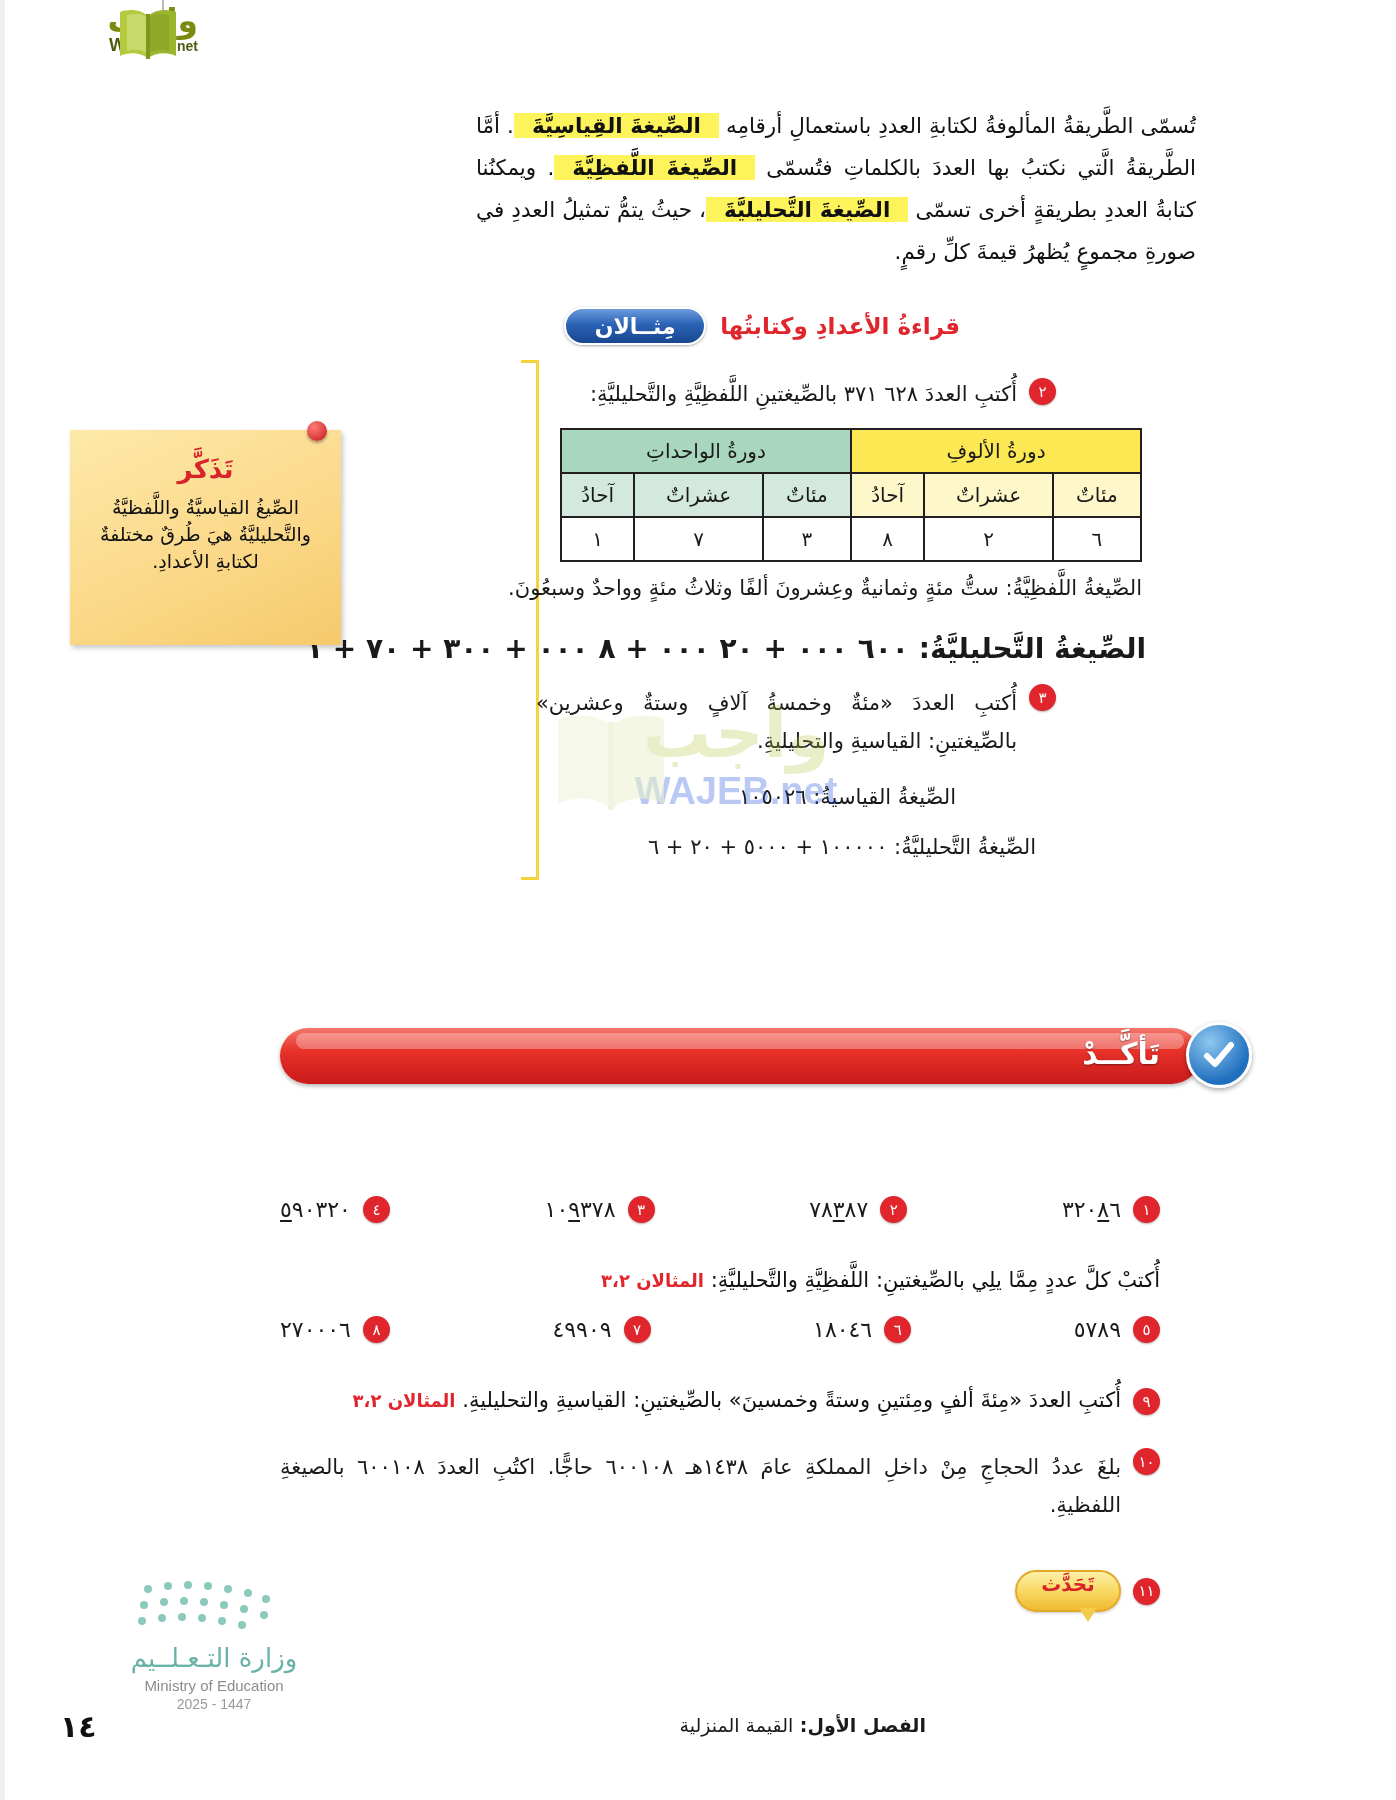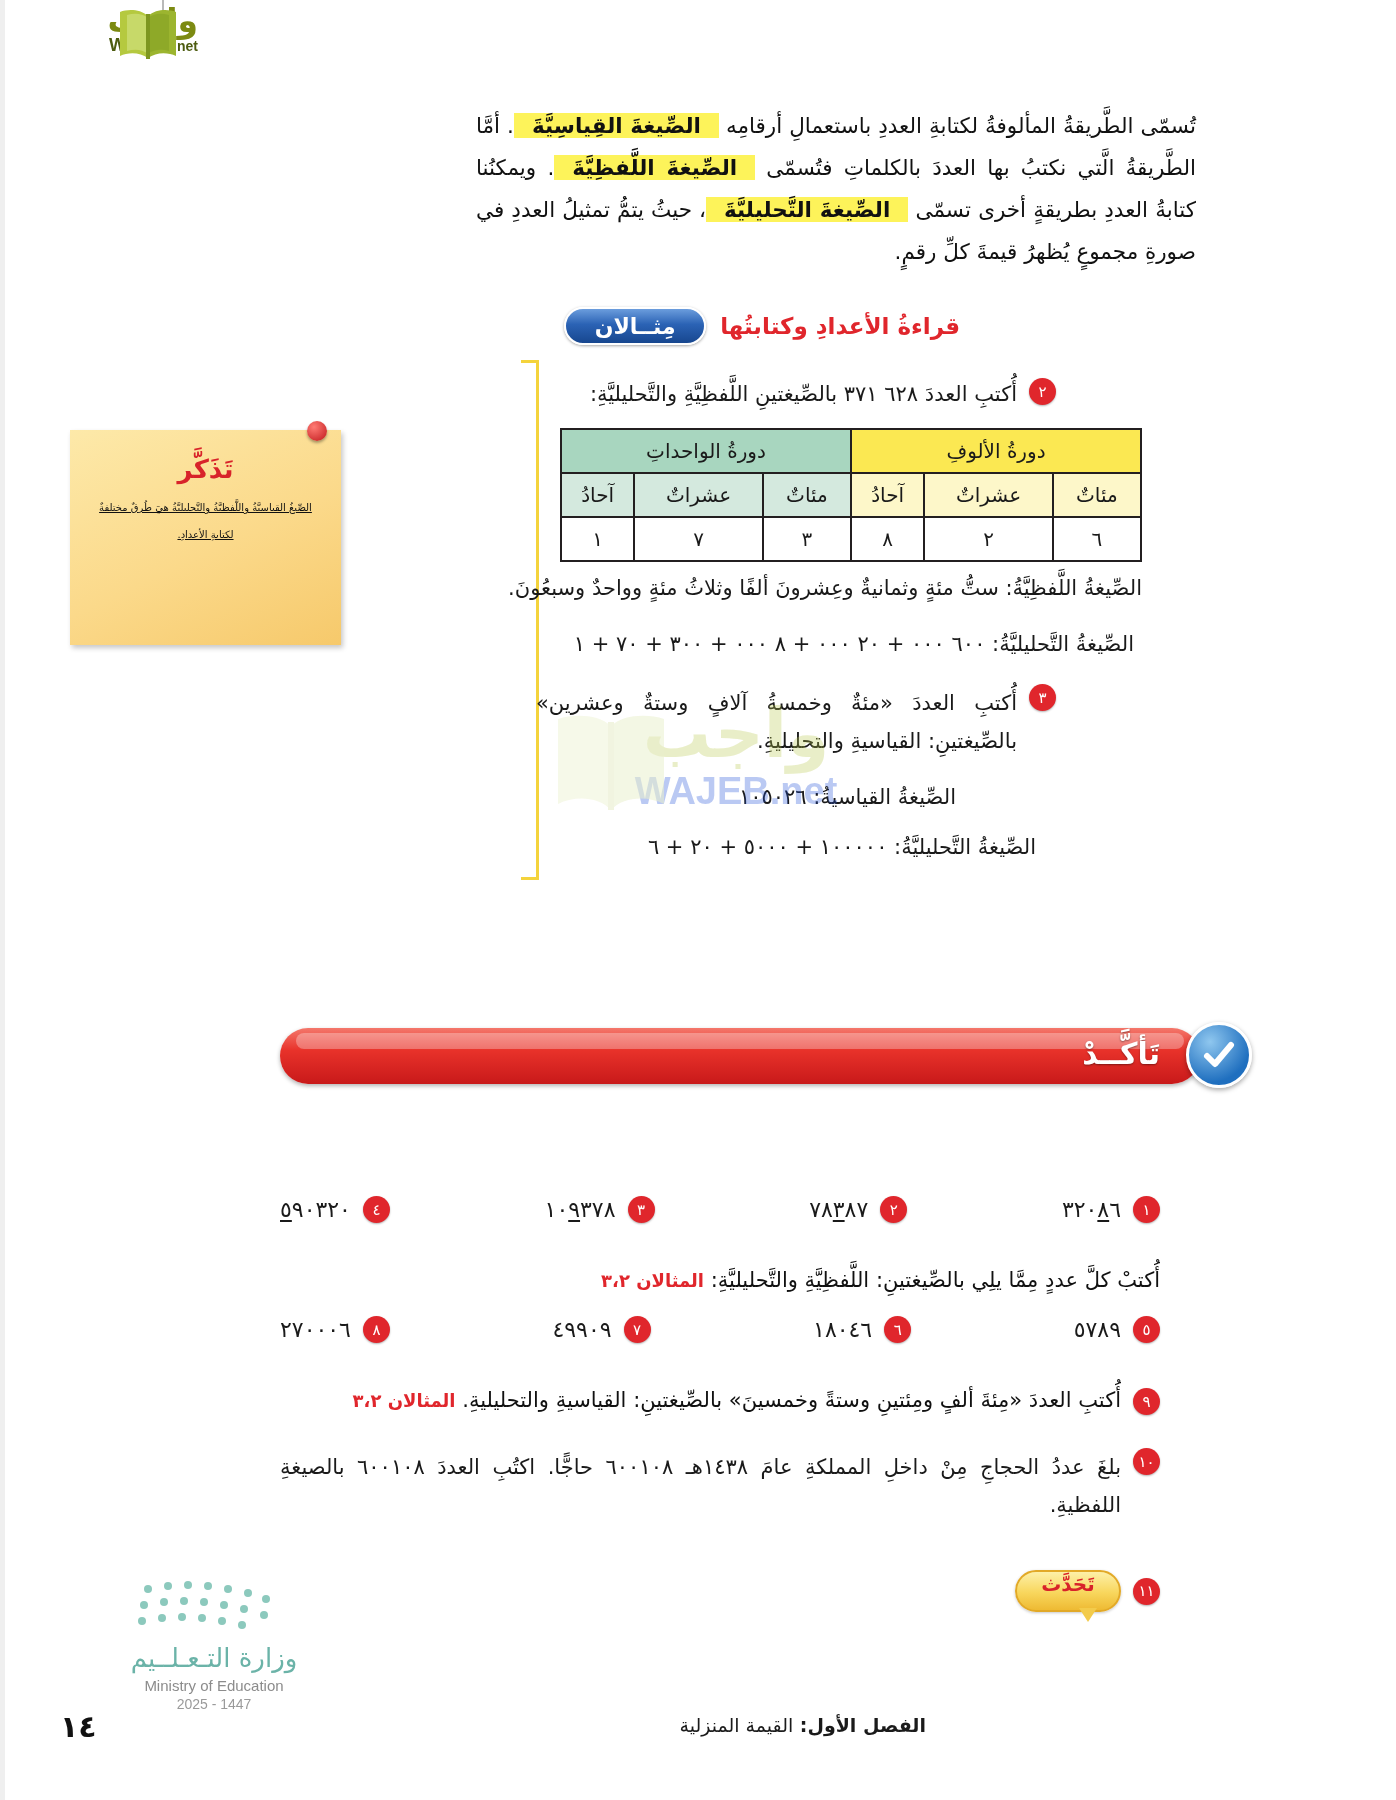--- a/index.html
+++ b/index.html
@@ -53,34 +53,34 @@
     border-collapse:collapse;}
   table.pv td,table.pv th{border:2px solid #231f20;text-align:center;
     font-size:20px;padding:9px 4px;font-weight:normal;}
   .hd-thousand{background:#fbe852;font-weight:bold;font-size:21px;}
   .hd-unit{background:#a8d6bf;font-weight:bold;font-size:21px;}
   .sub-thousand{background:#fdf7c9;font-size:19px;}
   .sub-unit{background:#d4e9de;font-size:19px;}
   .dig{background:#ffffff;font-size:21px;}
 
   .ex2-word{position:absolute;top:576px;right:254px;font-size:21px;}
-  .ex2-exp{position:absolute;top:632px;right:262px;font-size:21px;}
+  .ex2-exp{position:absolute;top:632px;right:250px;font-size:28px;font-weight:bold;}
 
   .ex3{position:absolute;top:684px;right:340px;display:flex;gap:12px;align-items:flex-start;width:520px;}
   .ex3 .txt{font-size:21px;line-height:38px;text-align:justify;}
   .ex3-std{position:absolute;top:785px;right:440px;font-size:21px;}
   .ex3-exp{position:absolute;top:835px;right:360px;font-size:21px;}
 
   
   .note{position:absolute;top:430px;right:1055px;width:271px;height:215px;
     background:linear-gradient(155deg,#fde9a9 0%,#fbd98a 55%,#f6c96b 100%);
     box-shadow:2px 3px 5px rgba(0,0,0,.22);}
   .note-title{text-align:center;color:#d8232a;font-weight:bold;font-size:26px;
     margin-top:24px;}
-  .note-body{font-size:10px;line-height:27px;text-align:center;padding:10px 20px 0;color:#111;text-decoration:underline;}
+  .note-body{font-size:19px;line-height:27px;text-align:center;padding:10px 20px 0;color:#111;}
   .pin{position:absolute;top:-9px;right:14px;width:20px;height:20px;border-radius:50%;
     background:radial-gradient(circle at 35% 30%,#ff7b74,#c0181b);
     box-shadow:0 2px 3px rgba(0,0,0,.35);}
 
   
   .wm{position:absolute;top:700px;right:420px;width:480px;height:170px;
     opacity:.30;pointer-events:none;}
   .wm-ar{font-size:68px;font-weight:bold;color:#b9c94b;text-align:center;line-height:1;}
   .wm-en{font-size:38px;font-weight:bold;color:#1d4ed8;text-align:center;
     font-family:"Liberation Sans",sans-serif;margin-top:2px;}

